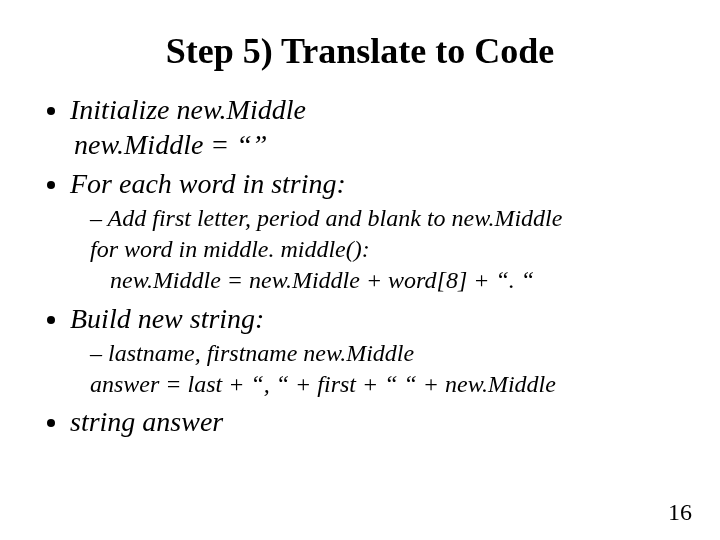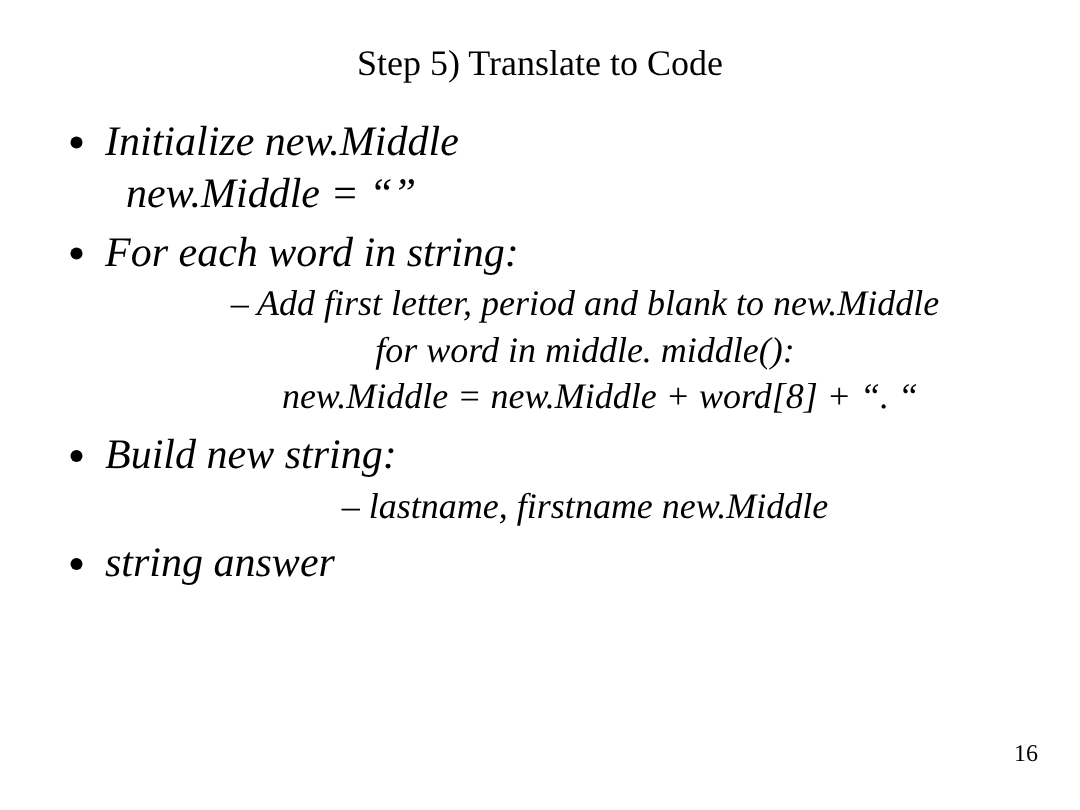--- a/index.html
+++ b/index.html
@@ -14,62 +14,61 @@
     overflow: hidden;
   }
   .slide {
     padding: 20px 30px 20px 30px;
     box-sizing: border-box;
     width: 100%;
     height: 100%;
   }
   .title {
     text-align: center;
-    font-size: 24px;
+    font-size: 36px;
     margin: 10px 0 20px 0;
-    font-weight: normal;
+    font-weight: bold;
   }
   ul.level1 {
     list-style: disc;
     margin: 0;
     padding-left: 40px;
     font-style: italic;
   }
   ul.level1 > li {
     font-size: 28px;
     line-height: 1.25;
     margin-bottom: 4px;
   }
   .sub1 {
     font-size: 28px;
-    margin-left: 14px;
+    margin-left: 4px;
     line-height: 1.25;
   }
   ul.level2 {
     list-style: none;
     margin: 2px 0 0 0;
     padding-left: 20px;
-    text-align: center;
   }
   ul.level2 > li {
     font-size: 24px;
     line-height: 1.3;
   }
   .dash::before {
     content: "– ";
   }
   .code-indent {
     padding-left: 20px;
     font-size: 24px;
   }
   .page-num {
     position: absolute;
     right: 28px;
-    bottom: 28px;
-    font-size: 16px;
+    bottom: 14px;
+    font-size: 24px;
   }
 </style>
 </head>
 <body>
 
 <div class="slide">
   <h1 class="title">Step 5) Translate to Code</h1>
 
   <ul class="level1">
 
@@ -84,20 +83,21 @@
         <li class="dash">Add first letter, period and blank to new.Middle</li>
         <li>for word in middle. middle():</li>
         <li class="code-indent">new.Middle = new.Middle + word[8] + “. “</li>
       </ul>
     </li>
 
     <li>
       <span>Build new string:</span>
       <ul class="level2">
         <li class="dash">lastname, firstname new.Middle</li>
+        <li>answer = last + “, “ + first + “ “ + new.Middle</li>
       </ul>
     </li>
 
     <li>
       <span>string answer</span>
     </li>
 
   </ul>
 
   <div class="page-num">16</div>

